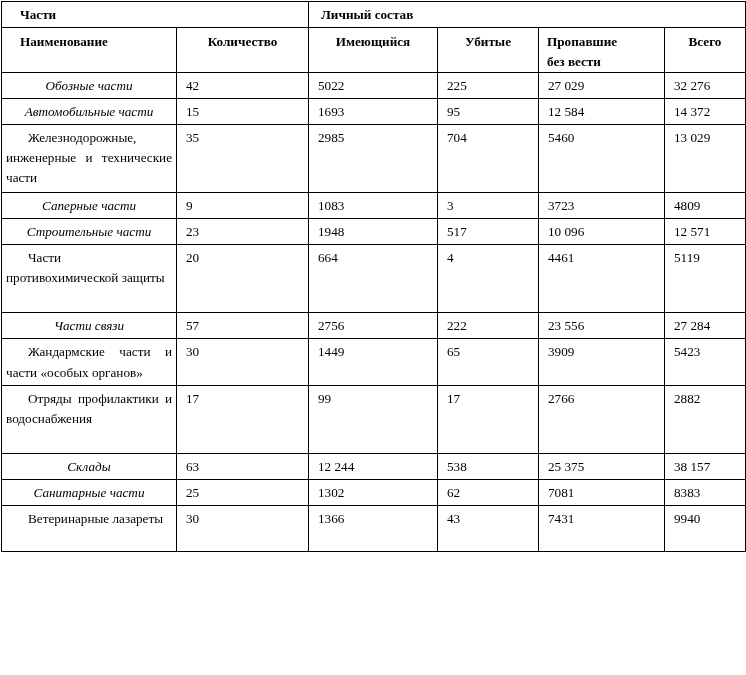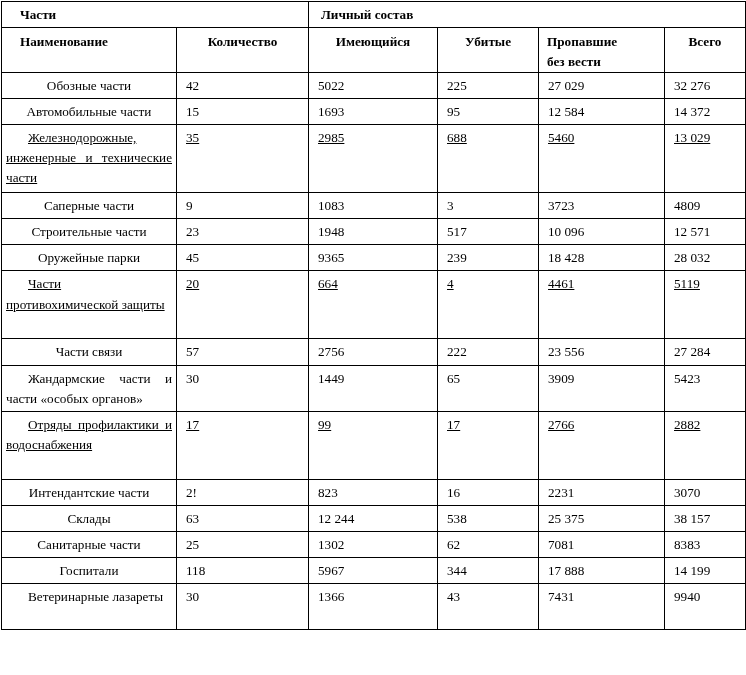--- a/index.html
+++ b/index.html
@@ -74,37 +74,38 @@
     text-align: right;
   }
   .hdr-sub .sub-just .l2 {
     display: block;
     text-align: left;
   }
 
   
   .name-cell {
     padding: 3px 6px 2px 6px;
+    font-style: italic;
   }
   .name-ctr {
     text-align: center;
   }
   .name-just {
     text-align: justify;
     text-align-last: left;
     text-indent: 22px;
     padding: 3px 4px 2px 4px;
   }
   .num-cell {
     padding: 3px 4px 2px 9px;
     text-align: left;
   }
   .r-h1 td { height: 22px; }
   .r-h2 td { height: 45px; }
-  .r-h3 td { height: 67px; text-decoration: underline; }
+  .r-h3 td { height: 67px; }
 </style>
 </head>
 <body>
 
 <div class="sheet">
   <table class="tbl">
     <colgroup>
       <col class="c-name">
       <col class="c-qty">
       <col class="c-avail">
@@ -191,21 +192,21 @@
         <td>
             <div class="name-just">Железнодорожные, инженерные и технические части</div>
           </td>
         <td>
             <div class="num-cell">35</div>
           </td>
         <td>
             <div class="num-cell">2985</div>
           </td>
         <td>
-            <div class="num-cell">688</div>
+            <div class="num-cell">704</div>
           </td>
         <td>
             <div class="num-cell">5460</div>
           </td>
         <td>
             <div class="num-cell">13 029</div>
           </td>
       </tr>
 
       <tr class="r-h1">
@@ -243,40 +244,20 @@
             <div class="num-cell">517</div>
           </td>
         <td>
             <div class="num-cell">10 096</div>
           </td>
         <td>
             <div class="num-cell">12 571</div>
           </td>
       </tr>
 
-      <tr class="r-h1">
-        <td>
-            <div class="name-cell name-ctr">Оружейные парки</div>
-          </td>
-        <td>
-            <div class="num-cell">45</div>
-          </td>
-        <td>
-            <div class="num-cell">9365</div>
-          </td>
-        <td>
-            <div class="num-cell">239</div>
-          </td>
-        <td>
-            <div class="num-cell">18 428</div>
-          </td>
-        <td>
-            <div class="num-cell">28 032</div>
-          </td>
-      </tr>
 
       <tr class="r-h3">
         <td>
             <div class="name-just">Части противохимической защиты</div>
           </td>
         <td>
             <div class="num-cell">20</div>
           </td>
         <td>
             <div class="num-cell">664</div>
@@ -349,40 +330,20 @@
             <div class="num-cell">17</div>
           </td>
         <td>
             <div class="num-cell">2766</div>
           </td>
         <td>
             <div class="num-cell">2882</div>
           </td>
       </tr>
 
-      <tr class="r-h1">
-        <td>
-            <div class="name-cell name-ctr">Интендантские части</div>
-          </td>
-        <td>
-            <div class="num-cell">2!</div>
-          </td>
-        <td>
-            <div class="num-cell">823</div>
-          </td>
-        <td>
-            <div class="num-cell">16</div>
-          </td>
-        <td>
-            <div class="num-cell">2231</div>
-          </td>
-        <td>
-            <div class="num-cell">3070</div>
-          </td>
-      </tr>
 
       <tr class="r-h1">
         <td>
             <div class="name-cell name-ctr">Склады</div>
           </td>
         <td>
             <div class="num-cell">63</div>
           </td>
         <td>
             <div class="num-cell">12 244</div>
@@ -412,40 +373,20 @@
             <div class="num-cell">62</div>
           </td>
         <td>
             <div class="num-cell">7081</div>
           </td>
         <td>
             <div class="num-cell">8383</div>
           </td>
       </tr>
 
-      <tr class="r-h1">
-        <td>
-            <div class="name-cell name-ctr">Госпитали</div>
-          </td>
-        <td>
-            <div class="num-cell">118</div>
-          </td>
-        <td>
-            <div class="num-cell">5967</div>
-          </td>
-        <td>
-            <div class="num-cell">344</div>
-          </td>
-        <td>
-            <div class="num-cell">17 888</div>
-          </td>
-        <td>
-            <div class="num-cell">14 199</div>
-          </td>
-      </tr>
 
       <tr class="r-h2">
         <td>
             <div class="name-just">Ветеринарные лазареты</div>
           </td>
         <td>
             <div class="num-cell">30</div>
           </td>
         <td>
             <div class="num-cell">1366</div>

